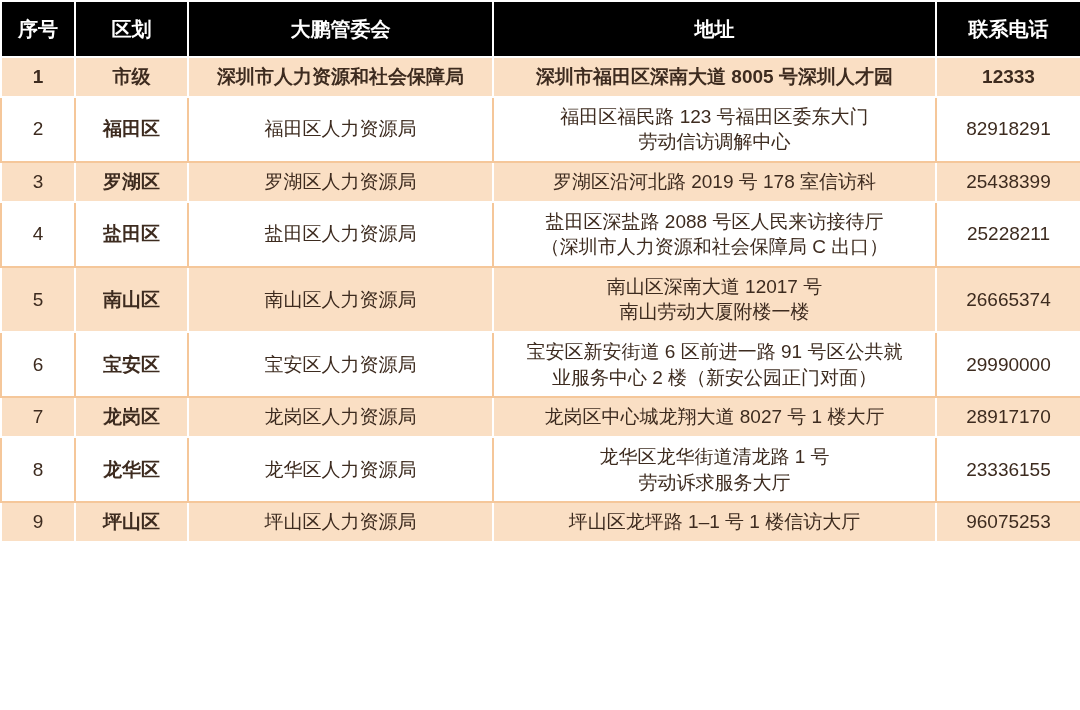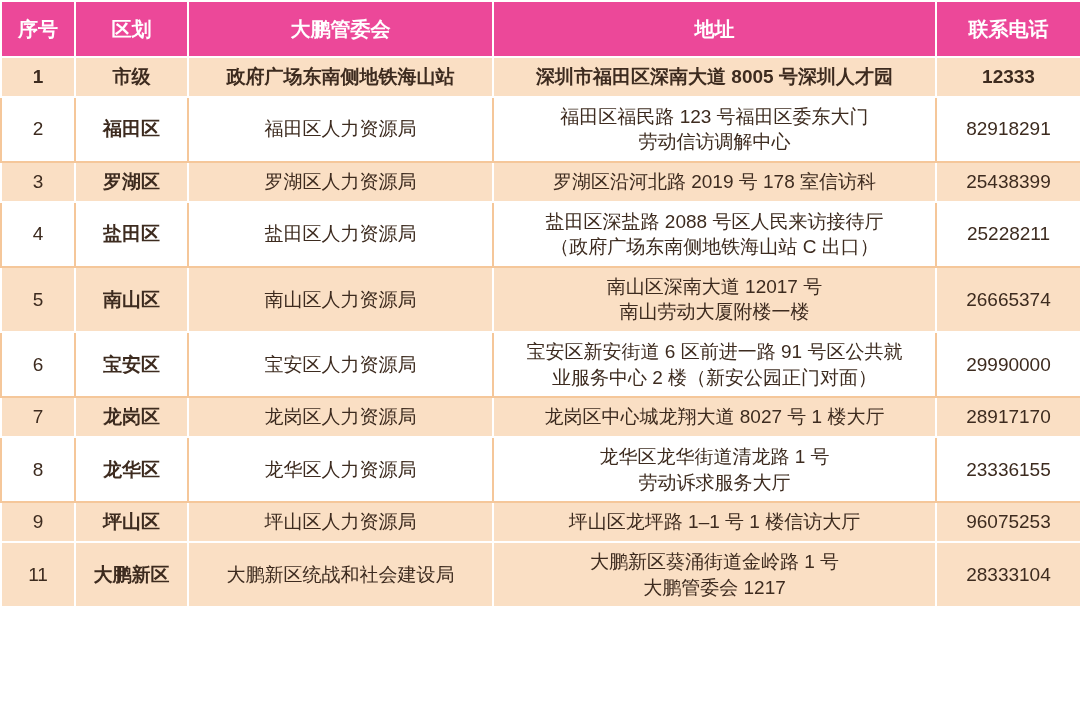--- a/index.html
+++ b/index.html
@@ -21,21 +21,21 @@
   #contact-table td {
     border: 2px solid #ffffff;
     text-align: center;
     vertical-align: middle;
     color: #3d2b1f;
     font-size: 19px;
     line-height: 1.35;
     padding: 6px 4px;
   }
   #contact-table thead th {
-    background: #ec4899;
+    background: #000000;
     color: #ffffff;
     font-weight: bold;
     font-size: 20px;
     height: 42px;
     border-color: #ffffff;
   }
   #contact-table tbody tr.odd td {
     background: #fadfc4;
   }
   #contact-table tbody tr.even td {
@@ -72,21 +72,21 @@
       <th>区划</th>
       <th>大鹏管委会</th>
       <th>地址</th>
       <th>联系电话</th>
     </tr>
   </thead>
   <tbody id="table-body">
       <tr class="odd">
         <td class="cell-strong">1</td>
         <td class="cell-strong">市级</td>
-        <td class="cell-strong">政府广场东南侧地铁海山站</td>
+        <td class="cell-strong">深圳市人力资源和社会保障局</td>
         <td class="cell-strong">
           <span class="cell-line">深圳市福田区深南大道 8005 号深圳人才园</span>
         </td>
         <td class="cell-strong">12333</td>
       </tr>
       <tr class="even">
         <td>2</td>
         <td class="cell-strong">福田区</td>
         <td>福田区人力资源局</td>
         <td>
@@ -103,21 +103,21 @@
           <span class="cell-line">罗湖区沿河北路 2019 号 178 室信访科</span>
         </td>
         <td>25438399</td>
       </tr>
       <tr class="even">
         <td>4</td>
         <td class="cell-strong">盐田区</td>
         <td>盐田区人力资源局</td>
         <td>
           <span class="cell-line">盐田区深盐路 2088 号区人民来访接待厅</span>
-          <span class="cell-line">（政府广场东南侧地铁海山站 C 出口）</span>
+          <span class="cell-line">（深圳市人力资源和社会保障局 C 出口）</span>
         </td>
         <td>25228211</td>
       </tr>
       <tr class="odd">
         <td>5</td>
         <td class="cell-strong">南山区</td>
         <td>南山区人力资源局</td>
         <td>
           <span class="cell-line">南山区深南大道 12017 号</span>
           <span class="cell-line">南山劳动大厦附楼一楼</span>
@@ -155,24 +155,14 @@
       </tr>
       <tr class="odd">
         <td>9</td>
         <td class="cell-strong">坪山区</td>
         <td>坪山区人力资源局</td>
         <td>
           <span class="cell-line">坪山区龙坪路 1–1 号 1 楼信访大厅</span>
         </td>
         <td>96075253</td>
       </tr>
-      <tr class="odd">
-        <td>11</td>
-        <td class="cell-strong">大鹏新区</td>
-        <td>大鹏新区统战和社会建设局</td>
-        <td>
-          <span class="cell-line">大鹏新区葵涌街道金岭路 1 号</span>
-          <span class="cell-line">大鹏管委会 1217</span>
-        </td>
-        <td>28333104</td>
-      </tr>
     </tbody>
 </table>
 
 </body></html>

